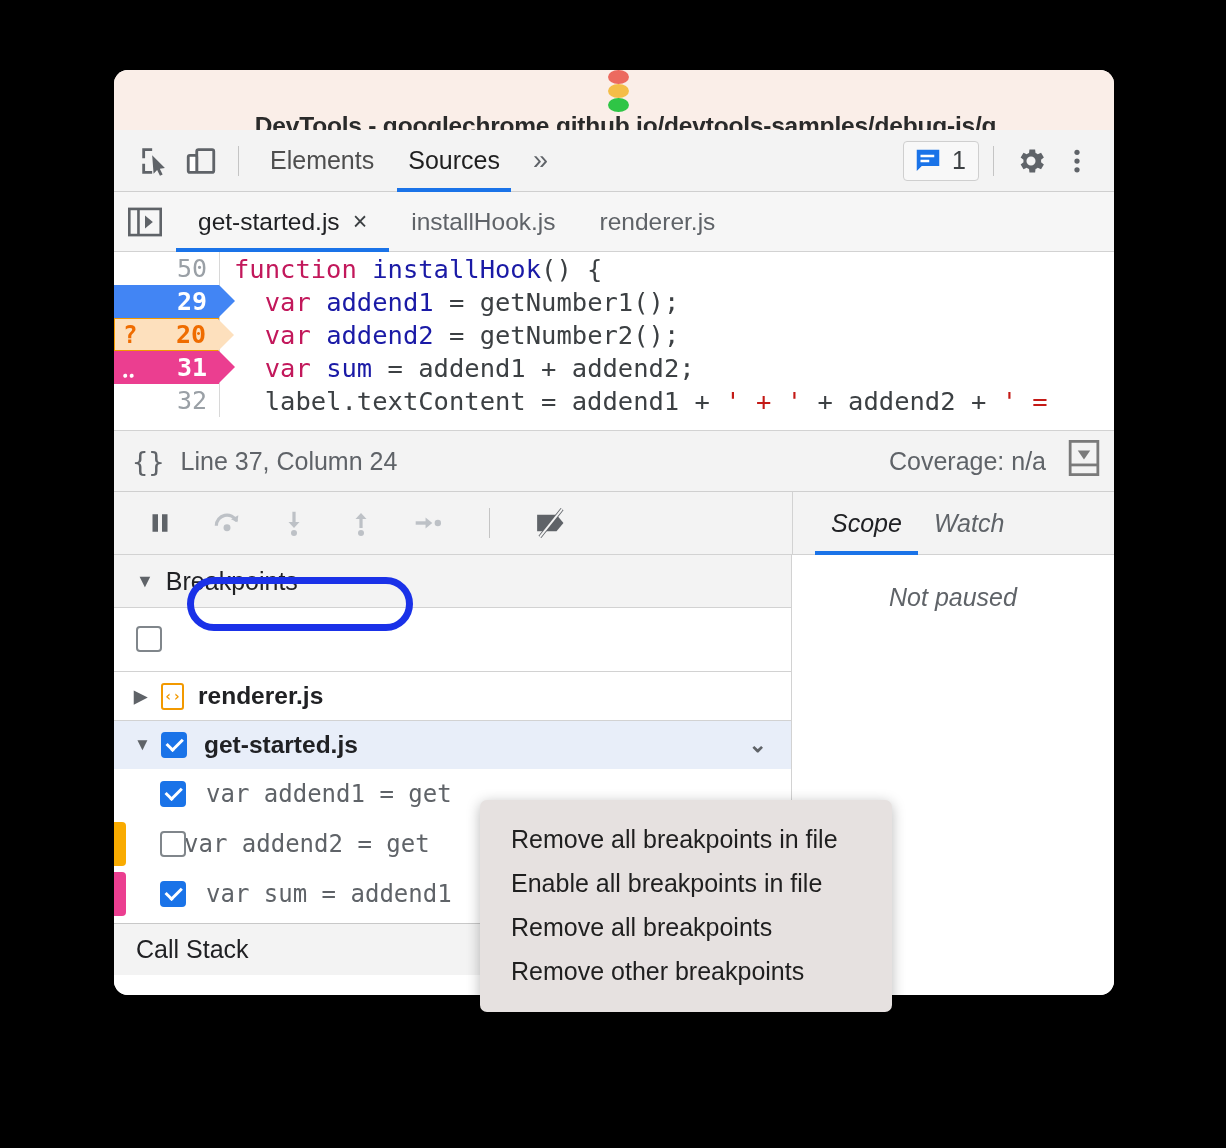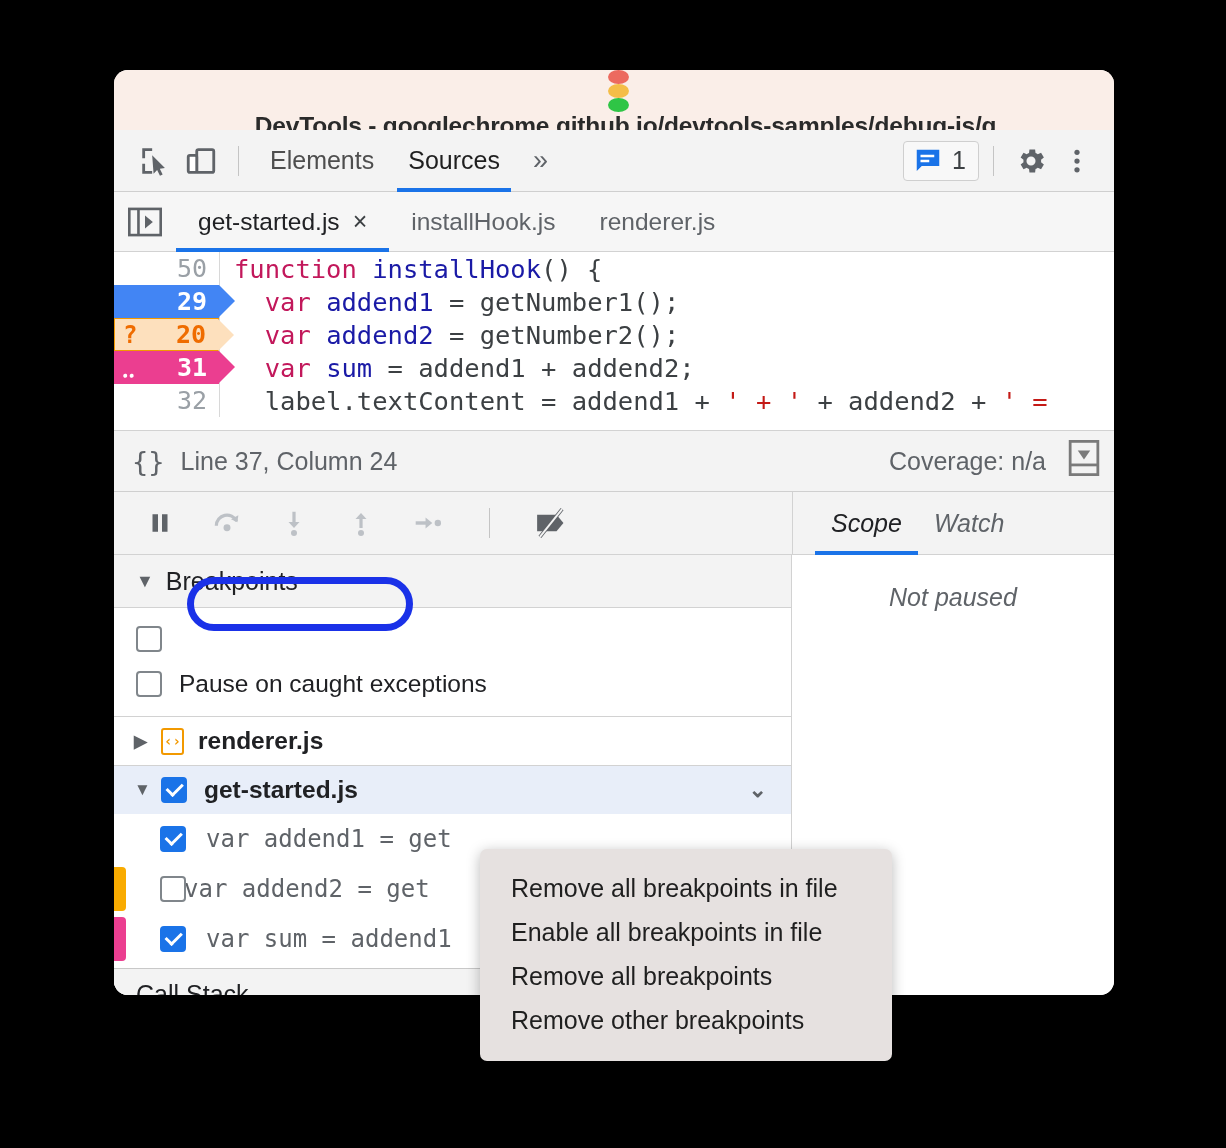--- a/index.html
+++ b/index.html
@@ -211,21 +211,21 @@
   
   .annot {
     position: absolute; left: 0px; top: 0px;
     width: 226px; height: 54px;
     border: 7px solid #1a31e8; border-radius: 27px;
     pointer-events: none;
   }
 
   
   .ctxmenu {
-    position: absolute; left: 480px; top: 849px;
+    position: absolute; left: 480px; top: 800px;
     width: 412px;
     background: #e6e1e0;
     border-radius: 7px;
     box-shadow: 0 3px 14px rgba(0,0,0,0.28);
     padding: 17px 0 19px 0;
   }
   .ctxitem {
     height: 44px; display: flex; align-items: center;
     padding-left: 31px; font-size: 25px; color: #1f1f1f;
   }
@@ -422,24 +422,20 @@
 
       <div class="bp-pane">
         <div class="section-header">
           <span class="tri">▼</span>
           <span>Breakpoints</span>
         </div>
 
         <div class="checkrow" style="margin-top:8px">
           <span class="cb"></span>
         </div>
-        <div class="checkrow">
-          <span class="cb"></span>
-          <span>Pause on caught exceptions</span>
-        </div>
 
         <div class="hr" style="margin-top:10px"></div>
 
         <div class="filerow">
           <span class="tri-r">▶</span>
           <span class="fileicon">‹›</span>
           <span>renderer.js</span>
         </div>
 
         <div class="hr"></div>

